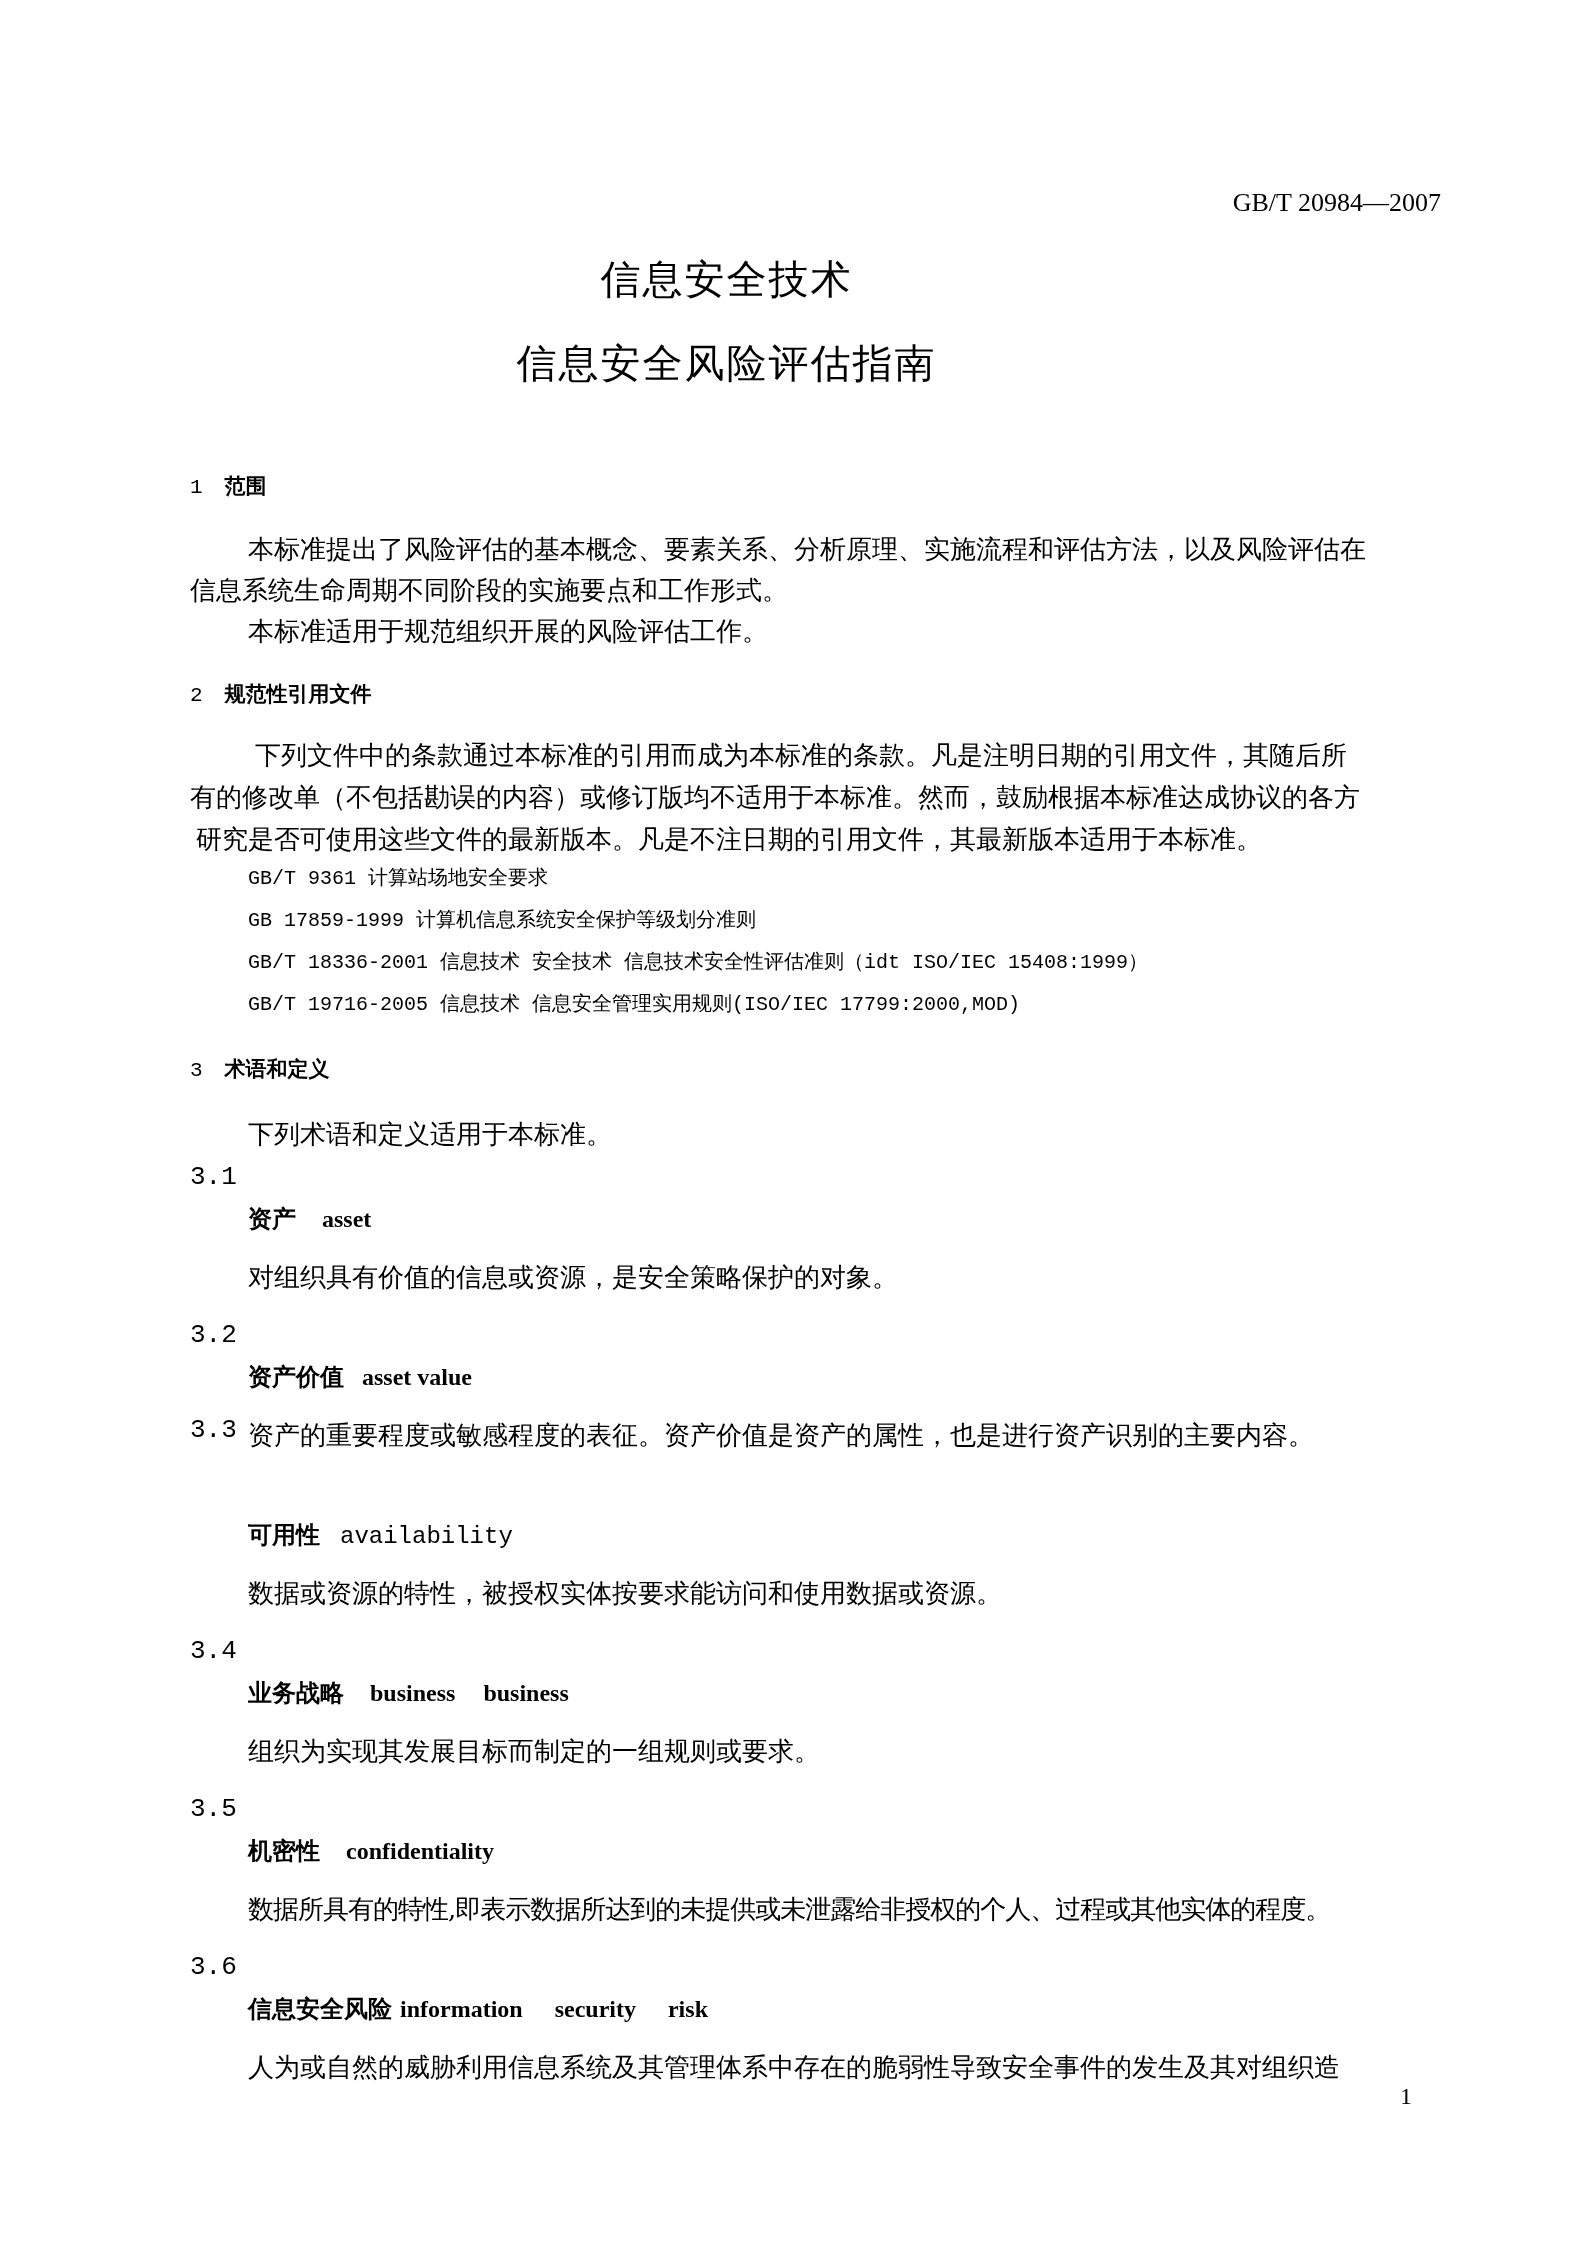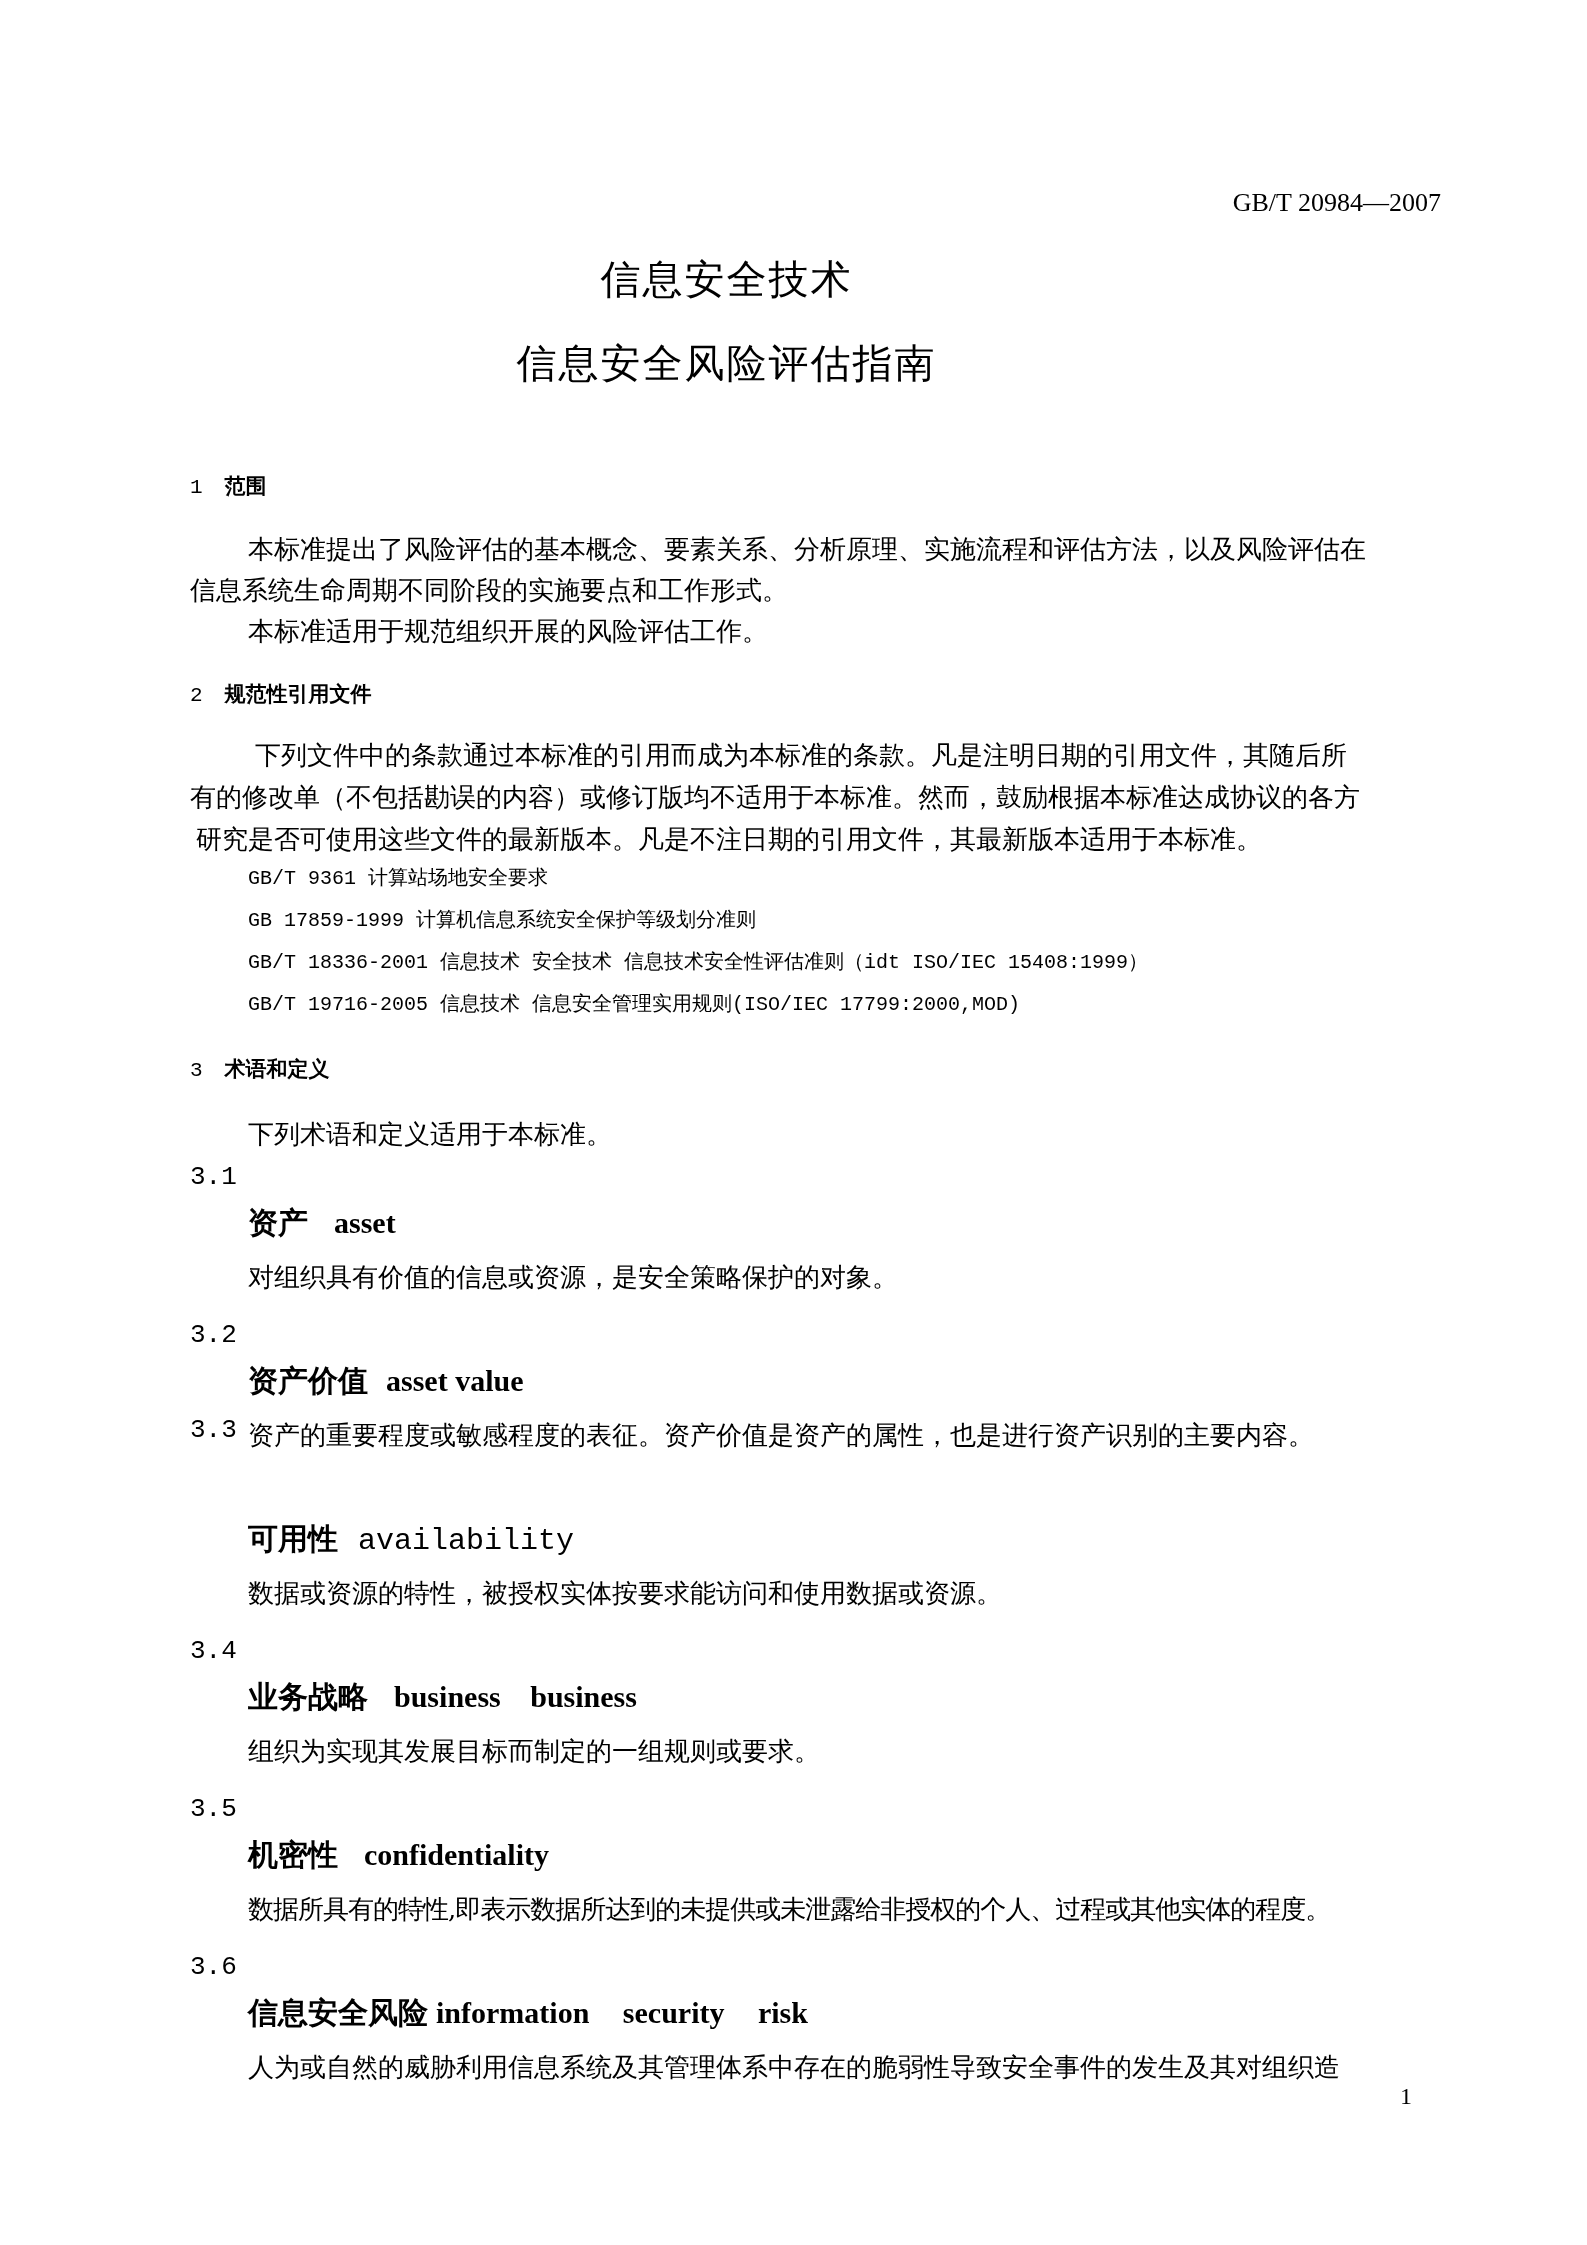--- a/index.html
+++ b/index.html
@@ -11,21 +11,21 @@
   #title1 { top:252px; }
   #title2 { top:336px; }
   .h1 { left:190px; font-size:21px; font-family:"DejaVu Sans", sans-serif; }
   .h1 .num { font-family:"Liberation Mono", monospace; font-weight:normal; margin-right:22px; }
   .h1 .txt { font-weight:bold; }
   .p { font-size:26px; font-family:"DejaVu Serif", serif; letter-spacing:0px; }
   .ind { left:248px; }
   .left { left:190px; }
   .refs { left:248px; font-size:20px; font-family:"Liberation Mono", "DejaVu Sans Mono", monospace; }
   .clause { left:190px; font-size:26px; font-family:"Liberation Mono", monospace; }
-  .term { left:248px; font-size:30px; }
+  .term { left:248px; font-size:24px; }
   .term .zh { font-family:"DejaVu Sans", sans-serif; font-weight:bold; }
   .term .en { font-family:"Liberation Serif", serif; font-weight:bold; margin-left:18px; word-spacing:18px; }
   .term .en.mono { font-family:"Liberation Mono", monospace; font-weight:normal; }
   #page-num { left:1400px; top:2083px; font-size:24px; font-family:"Liberation Serif", serif; }
 </style>
 </head>
 <body>
 
 <div>
 

